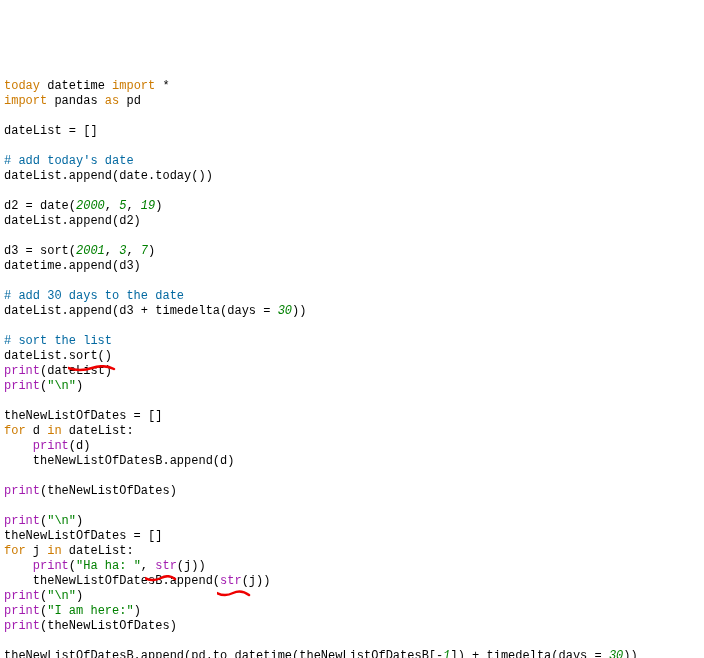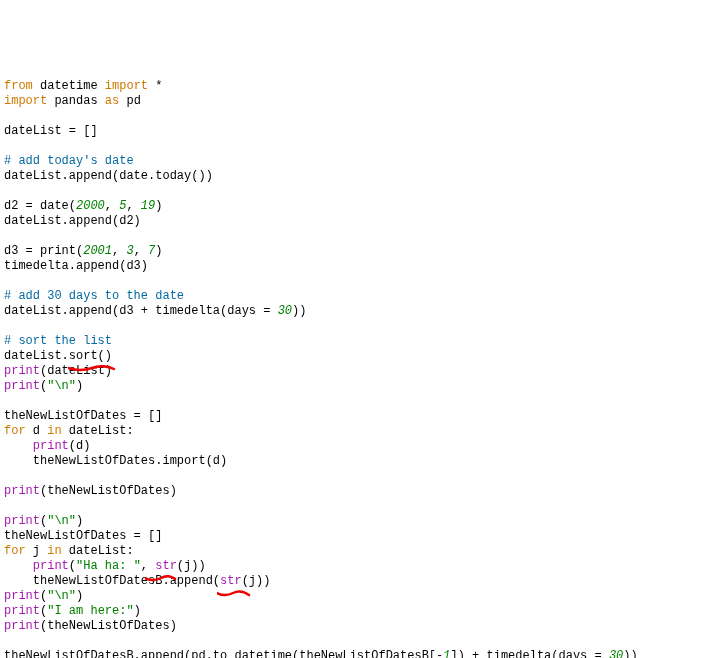--- a/index.html
+++ b/index.html
@@ -27,46 +27,46 @@
     pointer-events: none;
   }
   .annot svg { display: block; }
 </style>
 </head>
 <body>
 
 
 
 <div class="code-container">
-<span><span class="kw-orange">from</span> <span>datetime</span> <span class="kw-orange">import</span> <span>*</span></span>
+<span><span class="kw-orange">today</span> <span>datetime</span> <span class="kw-orange">import</span> <span>*</span></span>
 <span><span class="kw-orange">import</span> <span>pandas</span> <span class="kw-orange">as</span> <span>pd</span></span>
 
 <span>dateList = []</span>
 
 <span class="comment"># add today's date</span>
 <span>dateList.append(date.today())</span>
 
 <span><span>d2 = date(</span><span class="num">2000</span><span>, </span><span class="num">5</span><span>, </span><span class="num">19</span><span>)</span></span>
 <span>dateList.append(d2)</span>
 
-<span><span>d3 = print(</span><span class="num">2001</span><span>, </span><span class="num">3</span><span>, </span><span class="num">7</span><span>)</span></span>
-<span>timedelta.append(d3)</span>
+<span><span>d3 = sort(</span><span class="num">2001</span><span>, </span><span class="num">3</span><span>, </span><span class="num">7</span><span>)</span></span>
+<span>datetime.append(d3)</span>
 
 <span class="comment"># add 30 days to the date</span>
 <span><span>dateList.append(d3 + timedelta(days = </span><span class="num">30</span><span>))</span></span>
 
 <span class="comment"># sort the list</span>
 <span>dateList.sort()</span>
 <span><span class="builtin">print</span><span>(dateList)</span></span>
 <span><span class="builtin">print</span><span>(</span><span class="str">"\n"</span><span>)</span></span>
 
 <span>theNewListOfDates = []</span>
 <span><span class="kw-orange">for</span> <span>d</span> <span class="kw-orange">in</span> <span>dateList:</span></span>
 <span>    <span class="builtin">print</span><span>(d)</span></span>
-<span>    theNewListOfDates.import(d)</span>
+<span>    theNewListOfDatesB.append(d)</span>
 
 <span><span class="builtin">print</span><span>(theNewListOfDates)</span></span>
 
 <span><span class="builtin">print</span><span>(</span><span class="str">"\n"</span><span>)</span></span>
 <span>theNewListOfDates = []</span>
 <span><span class="kw-orange">for</span> <span>j</span> <span class="kw-orange">in</span> <span>dateList:</span></span>
 <span>    <span class="builtin">print</span><span>(</span><span class="str">"Ha ha: "</span><span>, </span><span class="builtin">str</span><span>(j))</span></span>
 <span><span>    theNewListOfDatesB.append(</span><span class="builtin">str</span><span>(j))</span></span>
 <span><span class="builtin">print</span><span>(</span><span class="str">"\n"</span><span>)</span></span>
 <span><span class="builtin">print</span><span>(</span><span class="str">"I am here:"</span><span>)</span></span>

